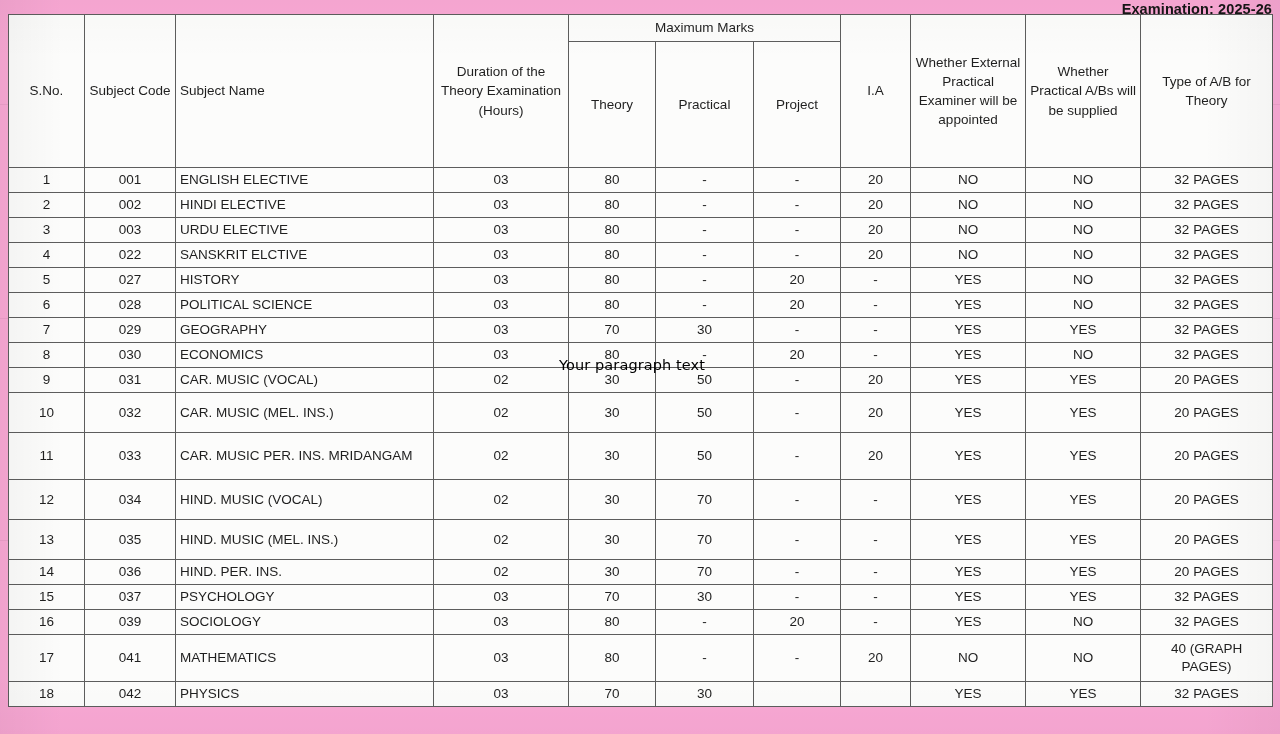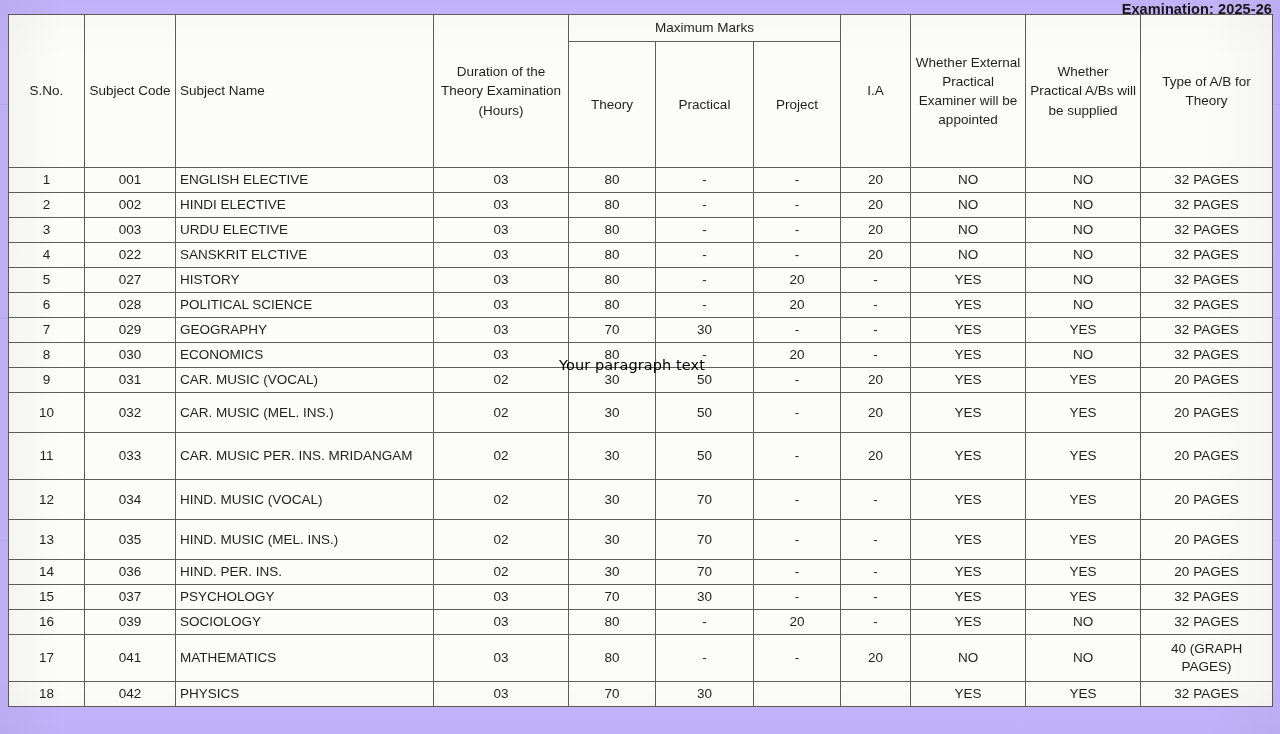--- a/index.html
+++ b/index.html
@@ -13,21 +13,21 @@
     overflow: hidden;
     font-family: "Liberation Sans", sans-serif;
     color: #1c1c1c;
     position: relative;
   }
 
   
   #scan {
     position: absolute;
     inset: 0;
-    background: #c4b5fd;
+    background: #f9a8d4;
     overflow: hidden;
   }
   
   #scan::after {
     content: "";
     position: absolute;
     inset: 0;
     pointer-events: none;
     background:
       linear-gradient(90deg, rgba(0,0,0,0.035) 0%, rgba(0,0,0,0) 5%, rgba(0,0,0,0) 94%, rgba(0,0,0,0.03) 100%),

